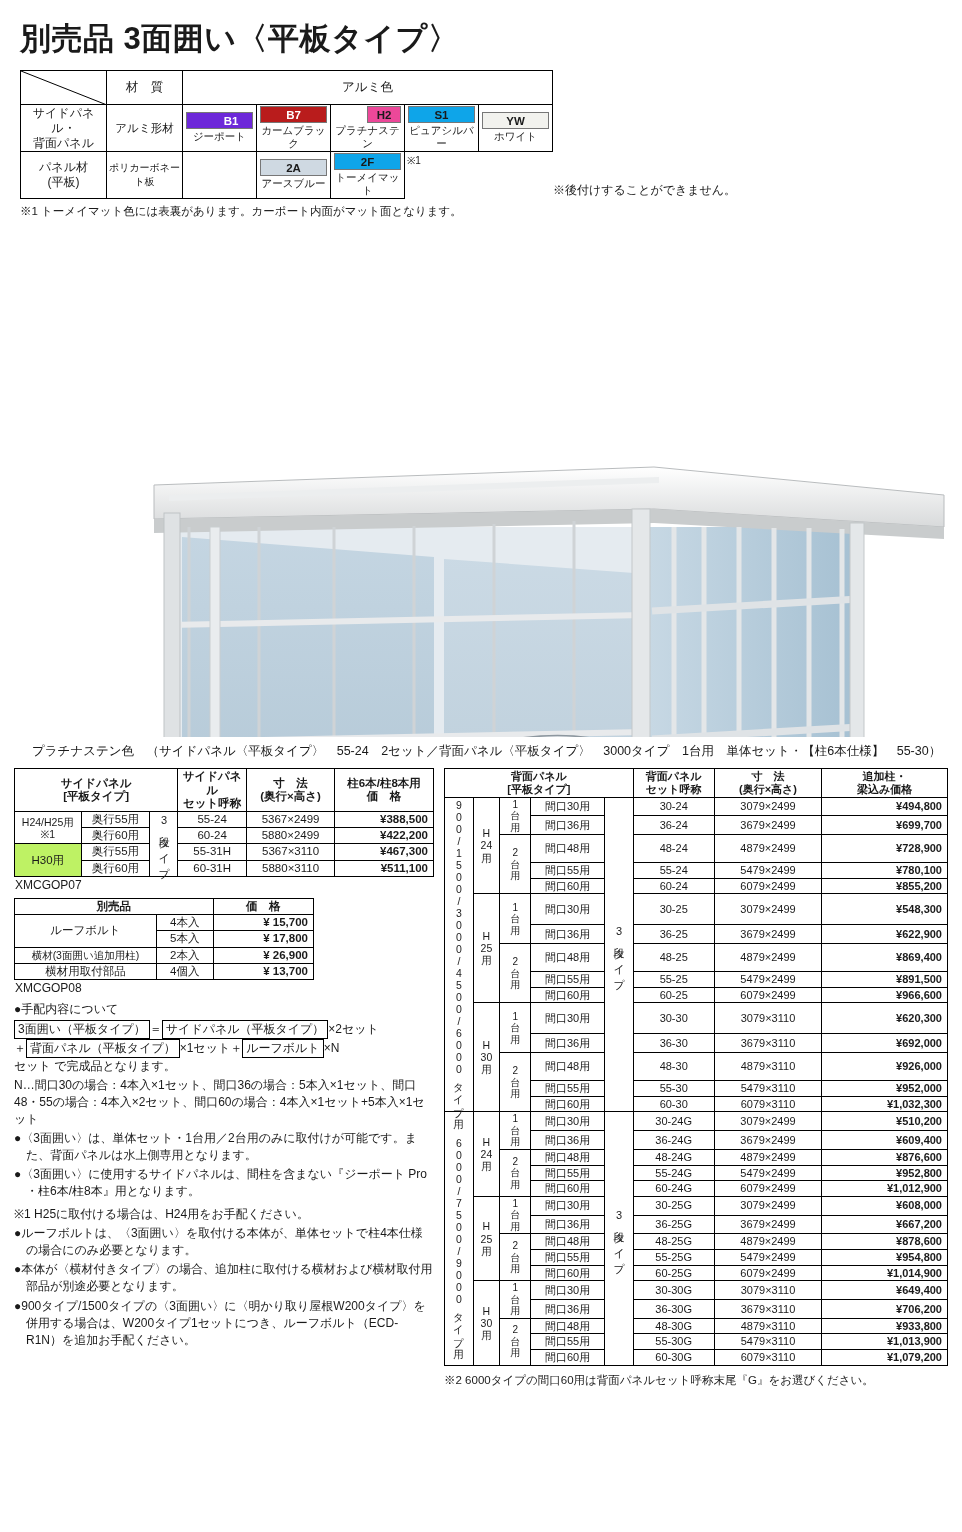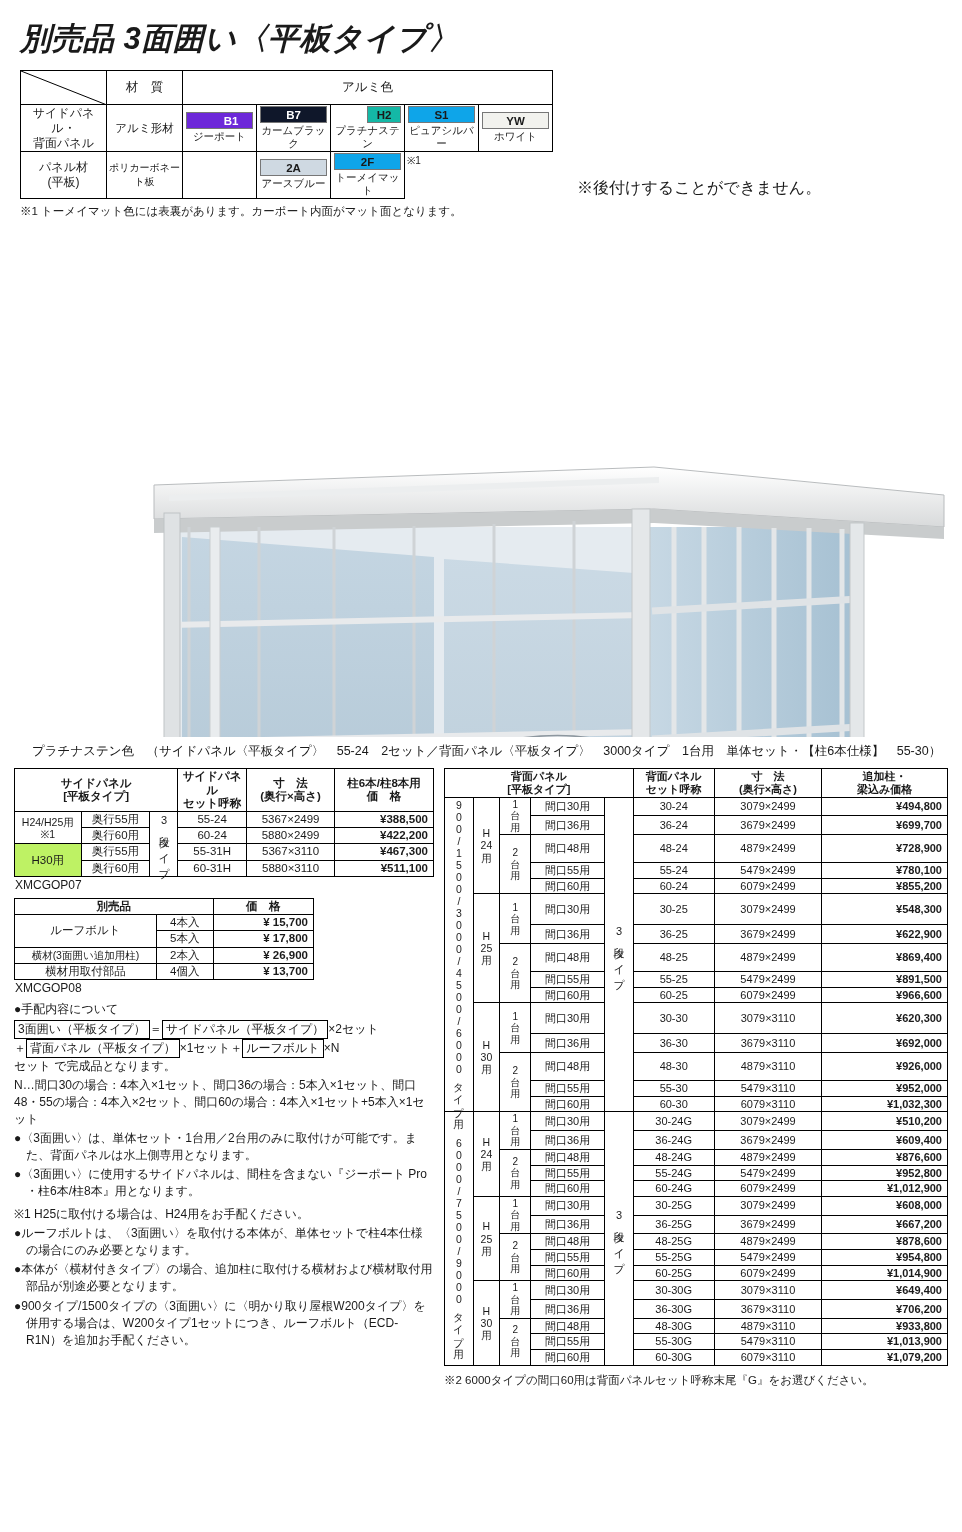--- a/index.html
+++ b/index.html
@@ -10,36 +10,35 @@
     background:#ffffff;
     color:#1a1a1a;
     position:relative;
     overflow:hidden;
   }
   .page { position:relative; width:962px; height:1532px; padding:0 14px; }
 
   h1.title {
     font-size:31px; font-weight:bold; letter-spacing:0.5px;
     margin:18px 0 10px 6px;
-    font-style:italic;
   }
 
   
   table.colortbl { border-collapse:collapse; margin-left:6px; font-size:12px; }
   table.colortbl td, table.colortbl th { border:1px solid #000; text-align:center; vertical-align:middle; padding:0; }
   .hdr { font-weight:normal; font-size:12.5px; }
   .rowlabel { font-size:12px; line-height:1.25; width:86px; }
   .matcell { font-size:11.5px; width:76px; }
   .swatchcell { width:74px; height:18px; }
   .sw { display:block; height:17px; line-height:17px; font-size:11.5px; font-weight:bold; border:1px solid #777; margin:1px 3px; }
   .sw.dark { color:#fff; }
   .code-label { font-size:10.5px; line-height:1.2; padding-bottom:2px; display:block;}
   .diag { position:relative; width:86px; height:34px; }
   .diag svg { position:absolute; left:0; top:0; }
-  .note-right { font-size:16px; margin-left:24px; white-space:nowrap; vertical-align:bottom;}
+  .note-right { font-size:12px; margin-left:0; white-space:nowrap; vertical-align:bottom;}
   .note1 { font-size:11.5px; margin:5px 0 0 6px; }
 
   
   .photo { margin:8px 0 0 0; width:934px; height:510px; position:relative; overflow:hidden; }
 
   .caption { font-size:12.5px; margin:6px 0 8px 18px; }
 
   
   .cols { display:flex; gap:10px; align-items:flex-start; }
   .colL { width:420px; }
@@ -79,25 +78,25 @@
       <td class="hdr" colspan="5" style="height:34px;">アルミ色</td>
     </tr>
     <tr>
       <td class="rowlabel" style="height:46px;">サイドパネル・<br>背面パネル</td>
       <td class="matcell">アルミ形材</td>
       <td class="swatchcell">
         <span class="sw dark" style="background:#6d28d9;padding-left:23px;">B1</span>
         <span class="code-label">ジーポート</span>
       </td>
       <td class="swatchcell">
-        <span class="sw dark" style="background:#0f172a;">B7</span>
+        <span class="sw dark" style="background:#b91c1c;">B7</span>
         <span class="code-label">カームブラック</span>
       </td>
       <td class="swatchcell">
-        <span class="sw" style="background:#14b8a6;margin-left:36px;">H2</span>
+        <span class="sw" style="background:#ec4899;margin-left:36px;">H2</span>
         <span class="code-label">プラチナステン</span>
       </td>
       <td class="swatchcell">
         <span class="sw" style="background:#0ea5e9;">S1</span>
         <span class="code-label">ピュアシルバー</span>
       </td>
       <td class="swatchcell">
         <span class="sw" style="background:#f2f2ee;">YW</span>
         <span class="code-label">ホワイト</span>
       </td>

